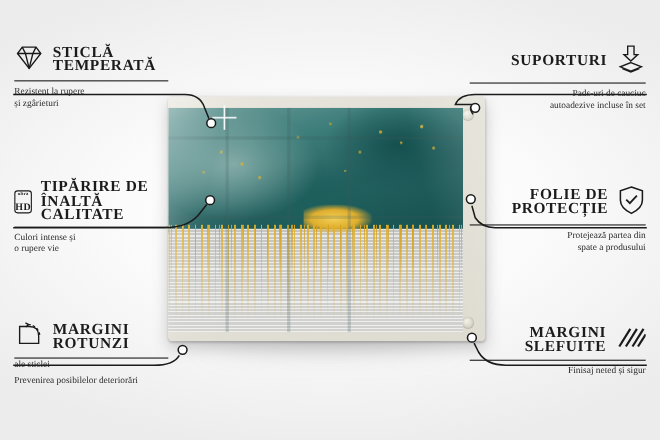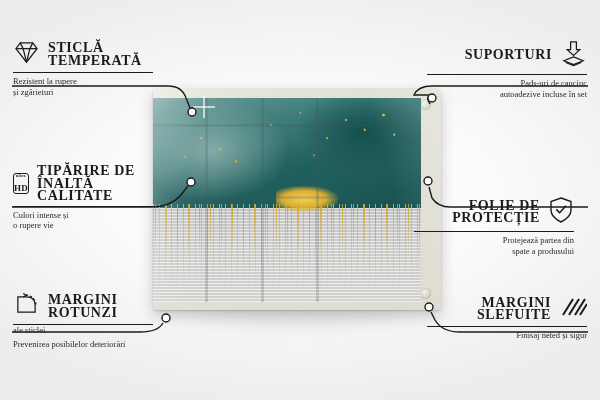--- a/index.html
+++ b/index.html
@@ -256,21 +256,21 @@
         <path d="M14 17.5 L24 21.5 L14 25.5 L4 21.5 Z"></path>
         <path d="M6 23.2 L14 26.4 L22 23.2"></path>
       </svg>
     </span>
   </div>
   <div class="c-rule"></div>
   <div class="c-desc">Pads-uri de cauciuc</div>
   <div class="c-desc" style="margin-top:0">autoadezive incluse în set</div>
 </div>
 
-<div class="callout right" style="right:26px; top:168px; width:160px;margin-top:28px;">
+<div class="callout right" style="right:13px; top:168px; width:160px;">
   <div class="c-head">
     <div>
       <div class="c-title">FOLIE DE</div>
       <div class="c-title">PROTECȚIE</div>
     </div>
     <span class="ico">
       <svg width="26" height="28" viewBox="0 0 26 28" fill="none" stroke="#1b1b1b" stroke-width="1.4">
         <path d="M13 2 L23 5.5 V14 Q23 21 13 26 Q3 21 3 14 V5.5 Z"></path>
         <path d="M8.3 13.4 L11.6 16.7 L18 9.8" stroke-width="1.6"></path>
       </svg>

